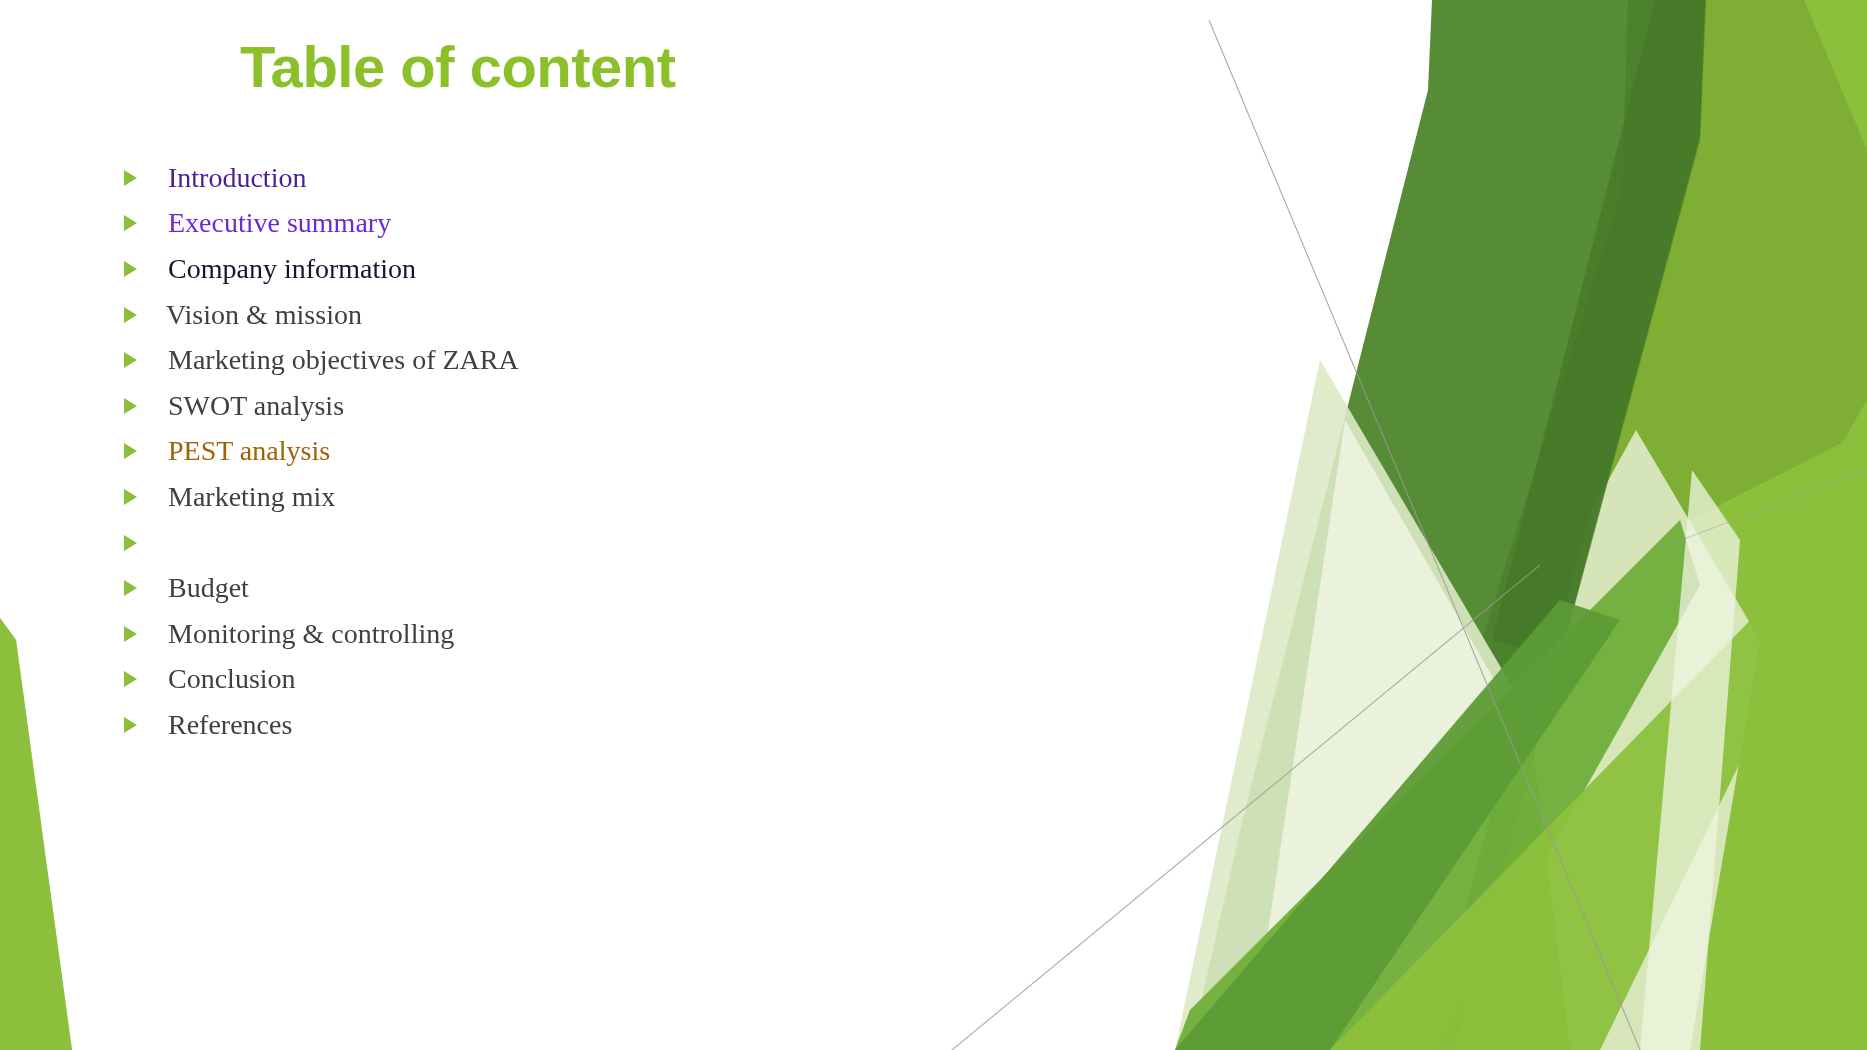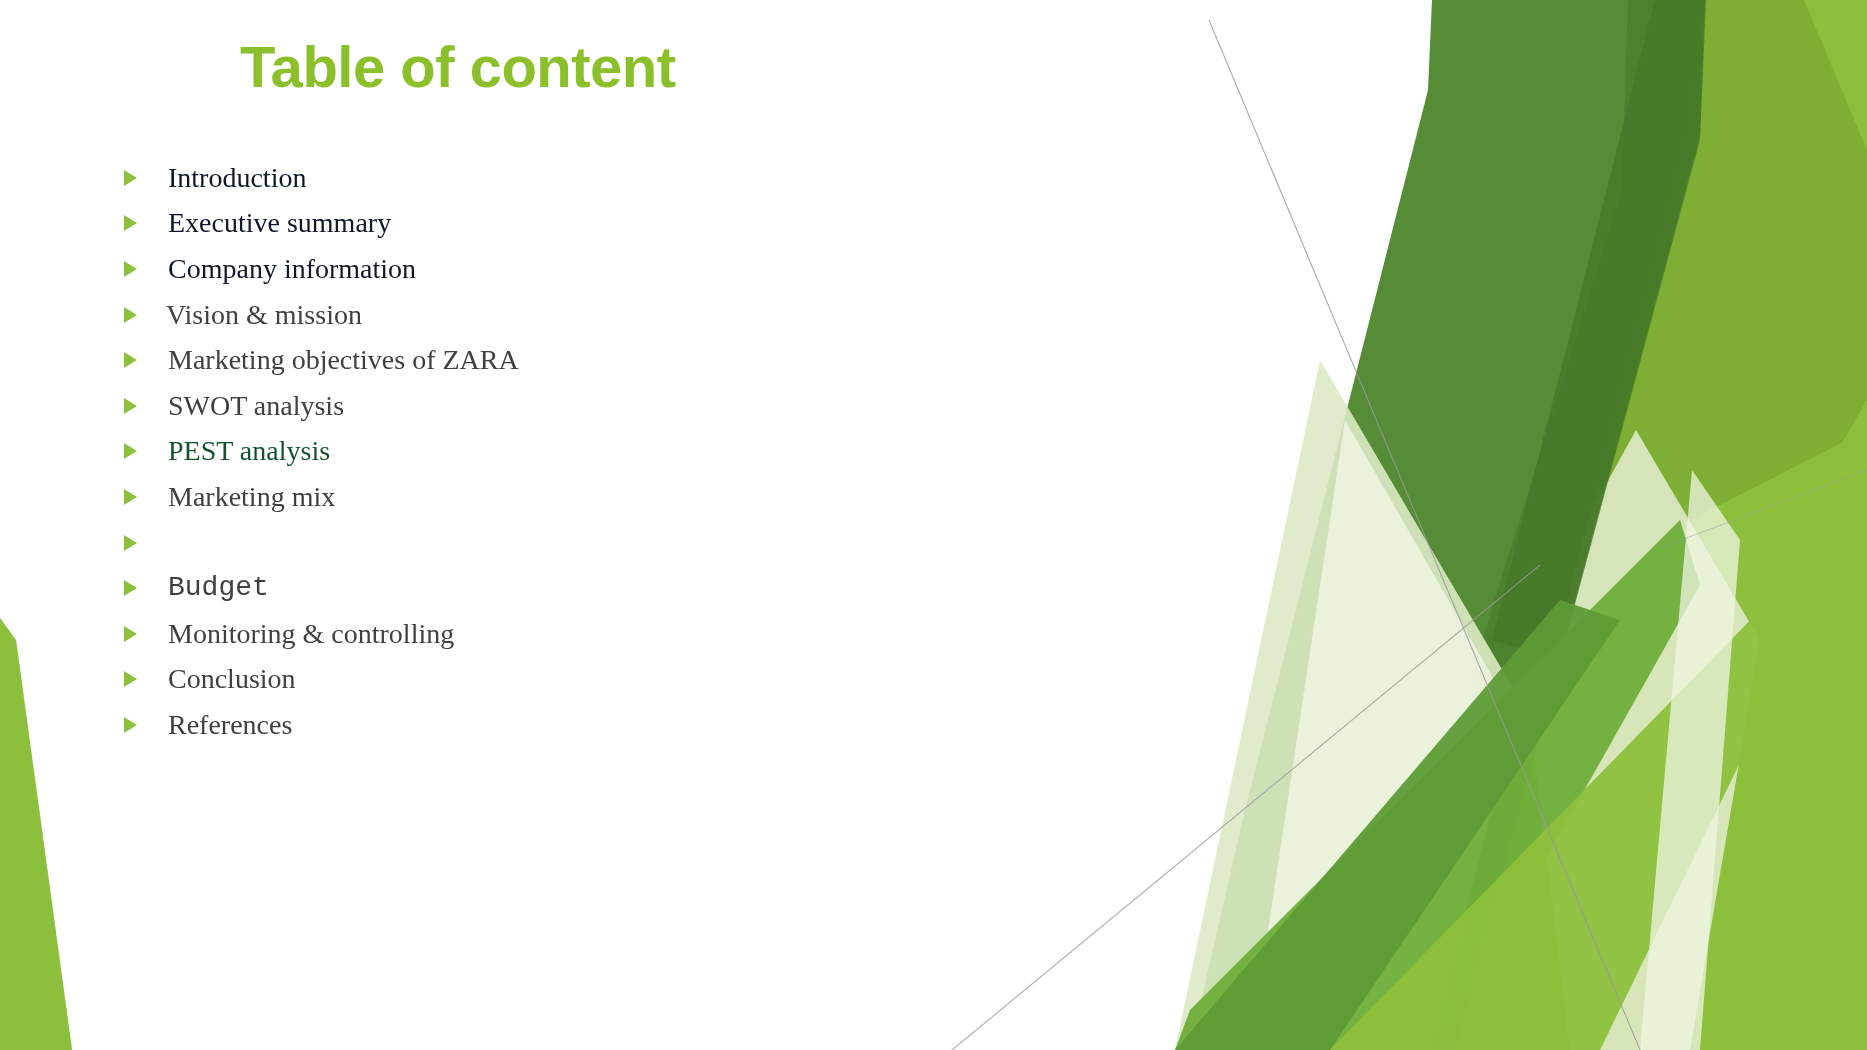--- a/index.html
+++ b/index.html
@@ -133,56 +133,56 @@
       <polygon points="1190,0 1215,0 1195,60 1180,40" fill="#FFFFFF"></polygon>
 
     </g>
   </svg>
 
   <h1 id="title" style="color: rgb(140, 192, 43);">Table of content</h1>
 
   <ul id="toc-list">
     <li class="toc-item">
       <span class="bullet" style="border-left-color: rgb(140, 192, 60);"></span>
-      <span class="toc-label" style="color: #0f172a;">Introduction</span>
+      <span class="toc-label" style="color: #4c1d95;">Introduction</span>
     </li>
     <li class="toc-item">
       <span class="bullet" style="border-left-color: rgb(140, 192, 60);"></span>
-      <span class="toc-label" style="color: #0f172a;">Executive summary</span>
+      <span class="toc-label" style="color: #6d28d9;">Executive summary</span>
     </li>
     <li class="toc-item">
       <span class="bullet" style="border-left-color: rgb(140, 192, 60);"></span>
       <span class="toc-label" style="color: #0f172a;">Company information</span>
     </li>
     <li class="toc-item">
       <span class="bullet" style="border-left-color: rgb(140, 192, 60);"></span>
       <span class="toc-label" style="color: rgb(64, 64, 64); margin-left: 48px;">Vision &amp; mission</span>
     </li>
     <li class="toc-item">
       <span class="bullet" style="border-left-color: rgb(140, 192, 60);"></span>
       <span class="toc-label" style="color: rgb(64, 64, 64);">Marketing objectives of ZARA</span>
     </li>
     <li class="toc-item">
       <span class="bullet" style="border-left-color: rgb(140, 192, 60);"></span>
       <span class="toc-label" style="color: rgb(64, 64, 64); text-align: center;">SWOT analysis</span>
     </li>
     <li class="toc-item">
       <span class="bullet" style="border-left-color: rgb(140, 192, 60);"></span>
-      <span class="toc-label" style="color: #14532d;">PEST analysis</span>
+      <span class="toc-label" style="color: #a16207;">PEST analysis</span>
     </li>
     <li class="toc-item">
       <span class="bullet" style="border-left-color: rgb(140, 192, 60);"></span>
       <span class="toc-label" style="color: rgb(64, 64, 64);">Marketing mix</span>
     </li>
     <li class="toc-item">
       <span class="bullet" style="border-left-color: rgb(140, 192, 60);"></span>
     </li>
     <li class="toc-item">
       <span class="bullet" style="border-left-color: rgb(140, 192, 60);"></span>
-      <span class="toc-label" style="color: rgb(64, 64, 64); font-family: Liberation Mono, monospace;">Budget</span>
+      <span class="toc-label" style="color: rgb(64, 64, 64);">Budget</span>
     </li>
     <li class="toc-item">
       <span class="bullet" style="border-left-color: rgb(140, 192, 60);"></span>
       <span class="toc-label" style="color: rgb(64, 64, 64);">Monitoring &amp; controlling</span>
     </li>
     <li class="toc-item">
       <span class="bullet" style="border-left-color: rgb(140, 192, 60);"></span>
       <span class="toc-label" style="color: rgb(64, 64, 64);">Conclusion</span>
     </li>
     <li class="toc-item">

